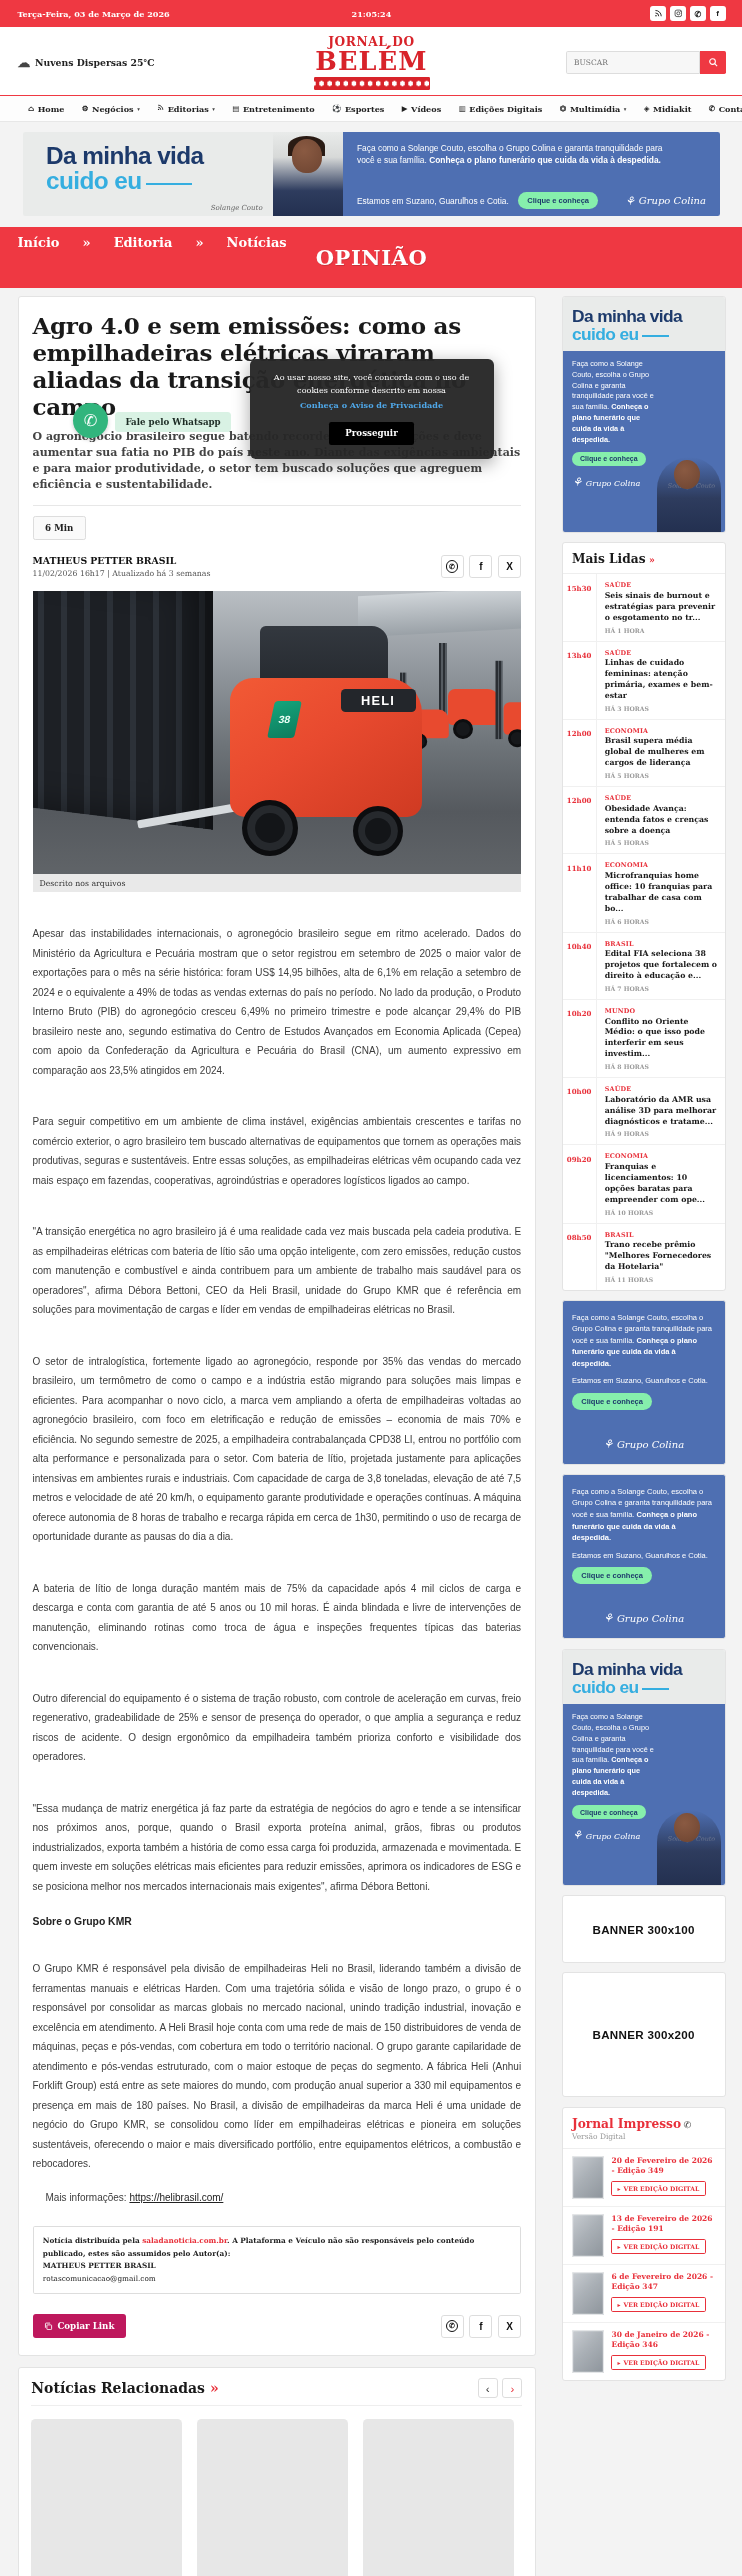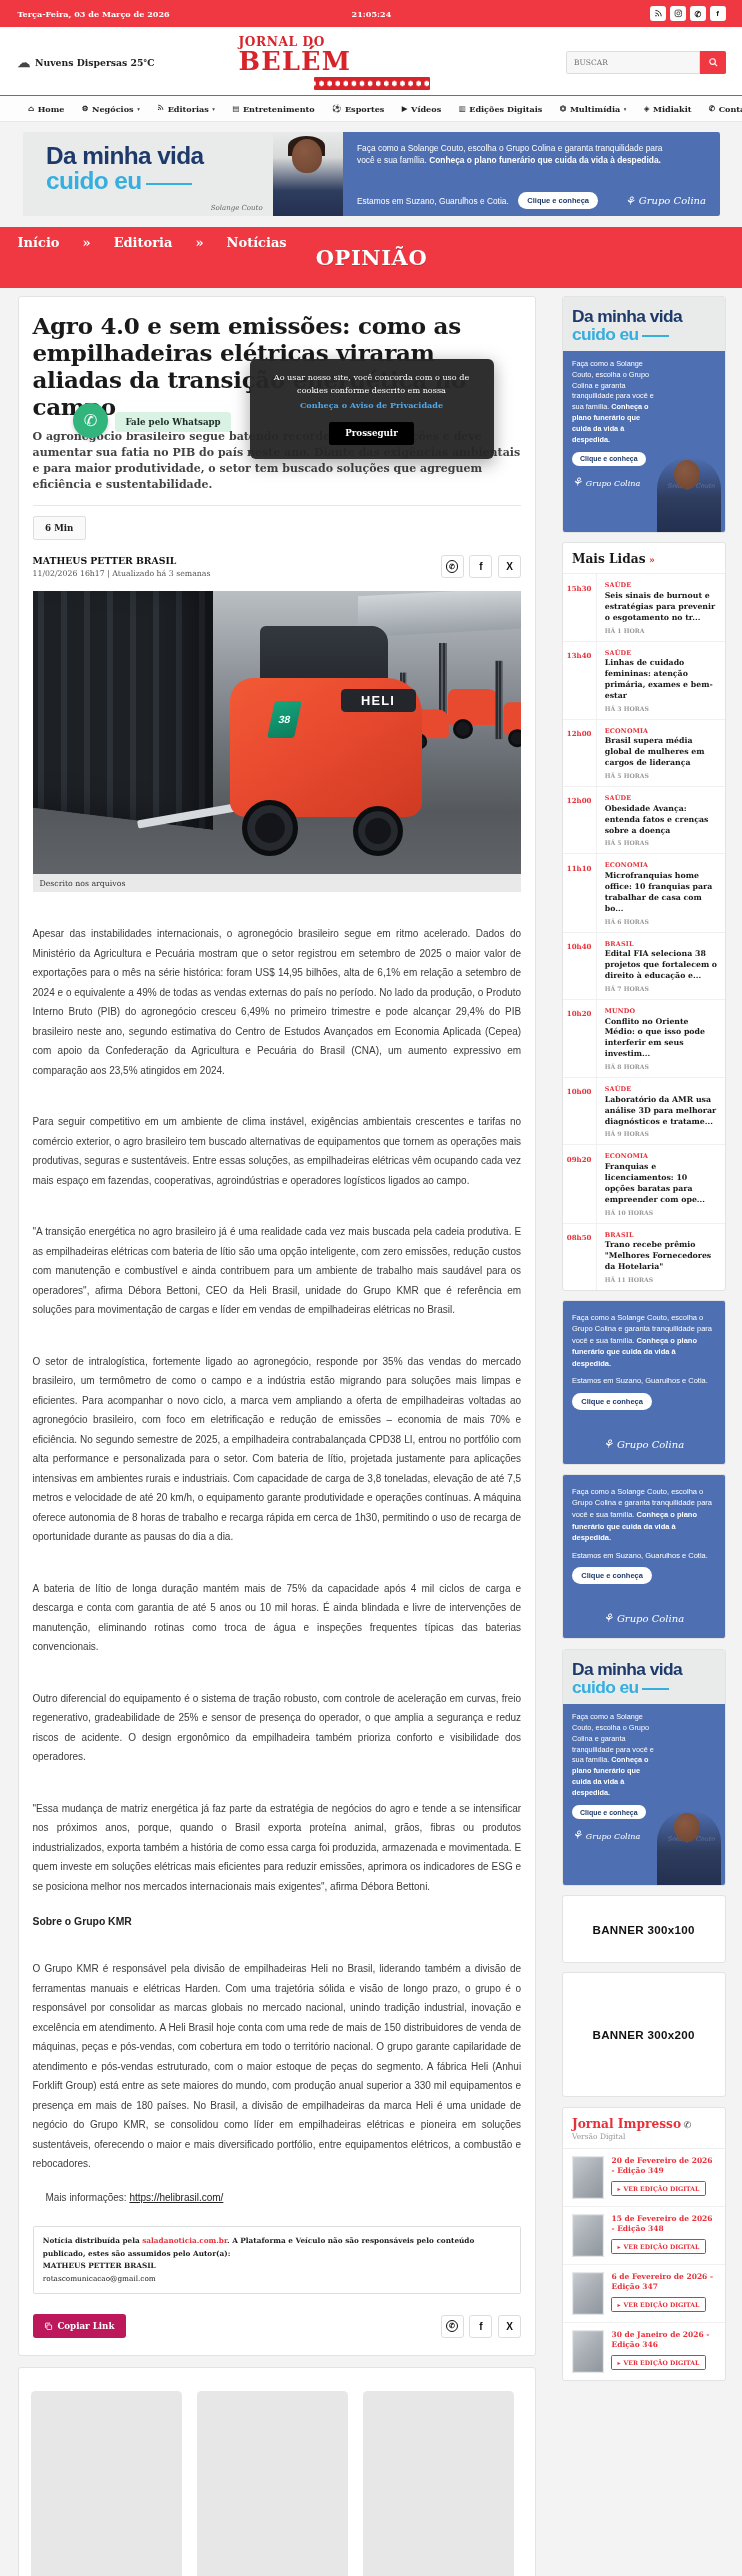--- a/index.html
+++ b/index.html
@@ -13,21 +13,21 @@
   .top-clock { flex:1; text-align:center; font-family:"DejaVu Serif", serif; font-weight:bold; font-size:8.1px; }
   .top-social { width:221px; display:flex; gap:4.1px; justify-content:flex-end; }
   .sq-btn { width:15.7px; height:15.7px; background:#fff; border-radius:2.9px; display:flex; align-items:center; justify-content:center; color:#222; font-weight:bold; font-size:8.1px; cursor:pointer; }
   .sq-btn svg { width:8.7px; height:8.7px; }
 
   
   .header { background:#fff; padding:8.1px 0 5.8px; }
   .header .wrap { display:flex; align-items:center; }
   .weather { width:221px; display:flex; align-items:center; gap:4.6px; font-family:"DejaVu Serif", serif; font-weight:bold; font-size:9.3px; color:#222; }
   .weather .cl { font-size:12.8px; color:#444; }
-  .logo { flex:1; }
+  .logo { flex:1; text-align:center; }
   .logo-l1 { color:#d8232a; font-family:"DejaVu Serif", serif; font-weight:bold; font-size:12.2px; letter-spacing:0.6px; }
   .logo-l2 { color:#d8232a; font-family:"DejaVu Serif", serif; font-weight:bold; font-size:25.5px; letter-spacing:1.2px; line-height:1; }
   .logo-dots { width:116px; height:12.8px; margin:2.3px auto 0; background:#d8232a; border-radius:1.2px;
     background-image:radial-gradient(circle 2.3px, #fff 2.3px, transparent 2.6px); background-size:8.1px 12.8px; background-position:3.5px center; background-repeat:repeat-x; background-color:#d8232a; }
   .search { width:221px; display:flex; justify-content:flex-end; }
   .search input { width:134px; height:23px; border:0.6px solid #ddd; background:#f7f7f7; padding:0 7px; font-family:"DejaVu Serif", serif; font-size:7.5px; color:#555; border-radius:1.7px 0 0 1.7px; }
   .search button { width:25.5px; height:23px; background:#ef3842; border:none; border-radius:0 1.7px 1.7px 0; cursor:pointer; display:flex; align-items:center; justify-content:center; }
 
   
   .nav { background:#fdfdfd; border-top:1.7px solid #ef3842; border-bottom:0.6px solid #e7e7e7; }
@@ -44,21 +44,21 @@
   .adb-h2 { color:#35aee0; font-size:24.4px; font-weight:bold; letter-spacing:-0.6px; line-height:1.05; display:inline-block; }
   .adb-ul { display:inline-block; width:46px; border-bottom:2.9px solid #35aee0; margin-left:4.6px; vertical-align:4.6px; }
   .adb-sig { position:absolute; right:10.4px; bottom:4.6px; font-family:"DejaVu Serif", serif; font-style:italic; font-size:7px; color:#666; }
   .adb-photo { width:70px; background:linear-gradient(180deg,#e9ebea 0%,#d7d9d8 30%,#2e3c5e 70%,#233050 100%); position:relative; }
   .adb-photo .head { position:absolute; top:7px; left:18.6px; width:30px; height:34px; border-radius:50% 50% 45% 45%; background:radial-gradient(circle at 40% 35%, #8a5a42, #6d4431); }
   .adb-photo .hair { position:absolute; top:3.5px; left:15px; width:37px; height:20px; border-radius:50% 50% 0 0; background:#2a1b14; }
   .adb-right { flex:1; background:#4e6fb2; color:#fff; padding:9.3px 14px 7px; display:flex; flex-direction:column; justify-content:space-between; }
   .adb-txt { font-size:8.4px; line-height:1.45; max-width:325px; }
   .adb-row { display:flex; align-items:center; gap:9.3px; }
   .adb-loc { font-size:8.4px; }
-  .pill { background:#ffffff; color:#1d3a6b; font-weight:bold; font-size:7.5px; padding:4.1px 9.3px; border-radius:9.3px; border:none; cursor:pointer; white-space:nowrap; }
+  .pill { background:#86efac; color:#1d3a6b; font-weight:bold; font-size:7.5px; padding:4.1px 9.3px; border-radius:9.3px; border:none; cursor:pointer; white-space:nowrap; }
   .brandlogo { margin-left:auto; text-align:center; color:#fff; font-family:"DejaVu Serif", serif; font-style:italic; font-size:10px; display:flex; align-items:center; gap:3.5px; }
   .tree { font-size:11.6px; }
 
   
   .band { background:#ef3842; color:#fff; padding:8.1px 0 17.4px; }
   .band .wrap { position:relative; }
   .crumbs { display:flex; gap:23px; font-family:"DejaVu Serif", serif; font-weight:bold; font-size:13px; align-items:center; }
   .crumbs span { cursor:pointer; }
   .band-title { text-align:center; font-family:"DejaVu Serif", serif; font-weight:bold; font-size:21px; letter-spacing:0.6px; margin-top:-4.6px; text-shadow:0.6px 0.6px 0 rgba(0,0,0,.15); }
 
@@ -407,20 +407,27 @@
               <span>f</span>
             </div>
           <div class="share-btn">
               <span>X</span>
             </div>
         </div>
       </div>
     </div>
 
     <div class="card related">
+      <div class="sec-head">
+        <div class="sec-title"><span>Notícias Relacionadas</span> <span class="chev">»</span></div>
+        <div class="arrows">
+          <div class="arr">‹</div>
+          <div class="arr nxt">›</div>
+        </div>
+      </div>
       <div class="rel-grid">
         <div class="rel-card">
           <div class="rel-img"></div>
           <div class="rel-title">Carnaval além da festa: tickets altos, decisão de última hora e força do público local. O que os dados revelam sobre a economia da folia?</div>
 
         </div>
         <div class="rel-card">
           <div class="rel-img"></div>
           <div class="rel-title">Checkout invisível não é tendência, mas sobrevivência no varejo mobile</div>
           <div class="rel-date">02/03/2026</div>
@@ -601,21 +608,21 @@
           <div class="jp-date">20 de Fevereiro de 2026 - Edição 349</div>
           <button class="jp-btn">
               <span>▸</span>
               <span>VER EDIÇÃO DIGITAL</span>
             </button>
         </div>
       </div>
       <div class="jp-item">
         <div class="jp-thumb"></div>
         <div>
-          <div class="jp-date">15 de Fevereiro de 2026 - Edição 348</div>
+          <div class="jp-date">13 de Fevereiro de 2026 - Edição 191</div>
           <button class="jp-btn">
               <span>▸</span>
               <span>VER EDIÇÃO DIGITAL</span>
             </button>
         </div>
       </div>
       <div class="jp-item">
         <div class="jp-thumb"></div>
         <div>
           <div class="jp-date">6 de Fevereiro de 2026 - Edição 347</div>

